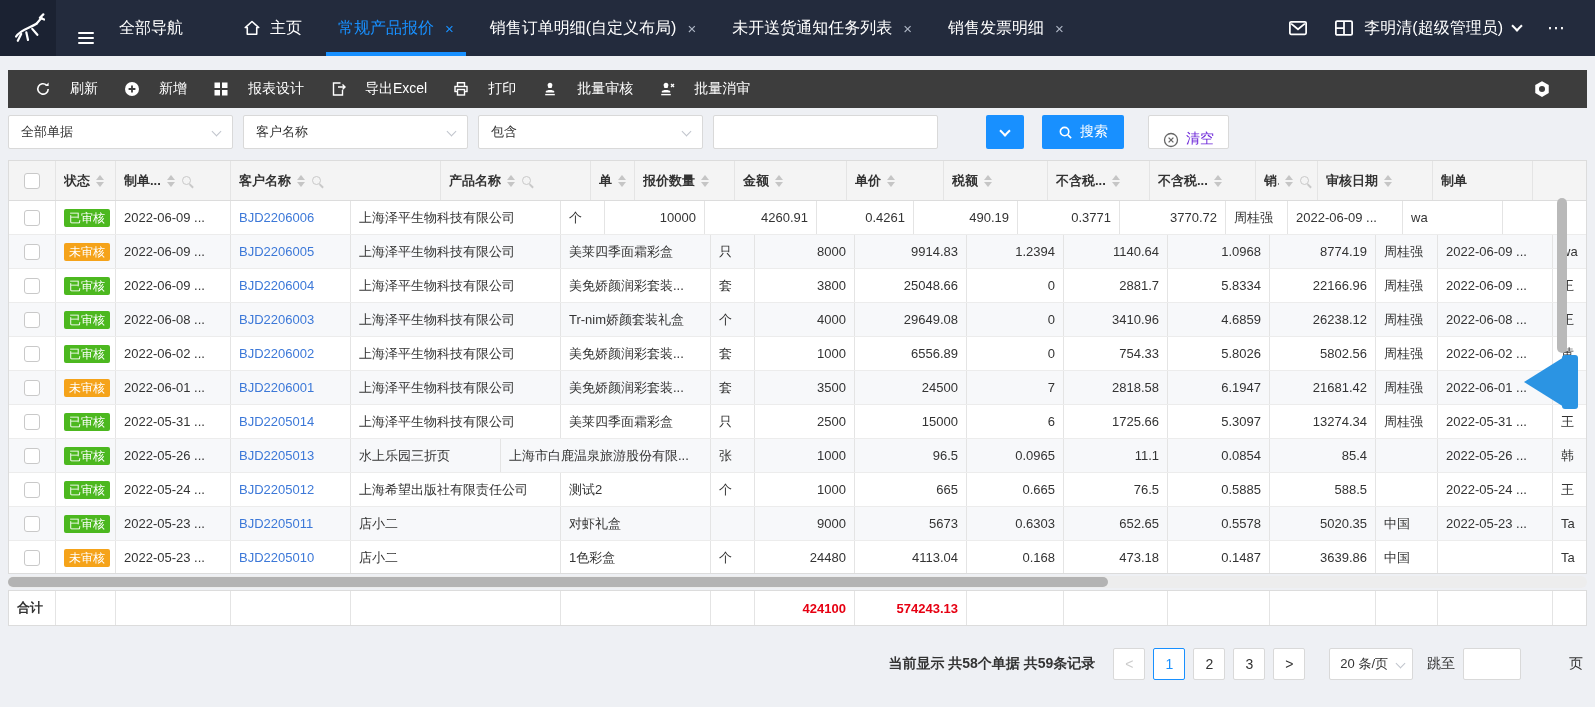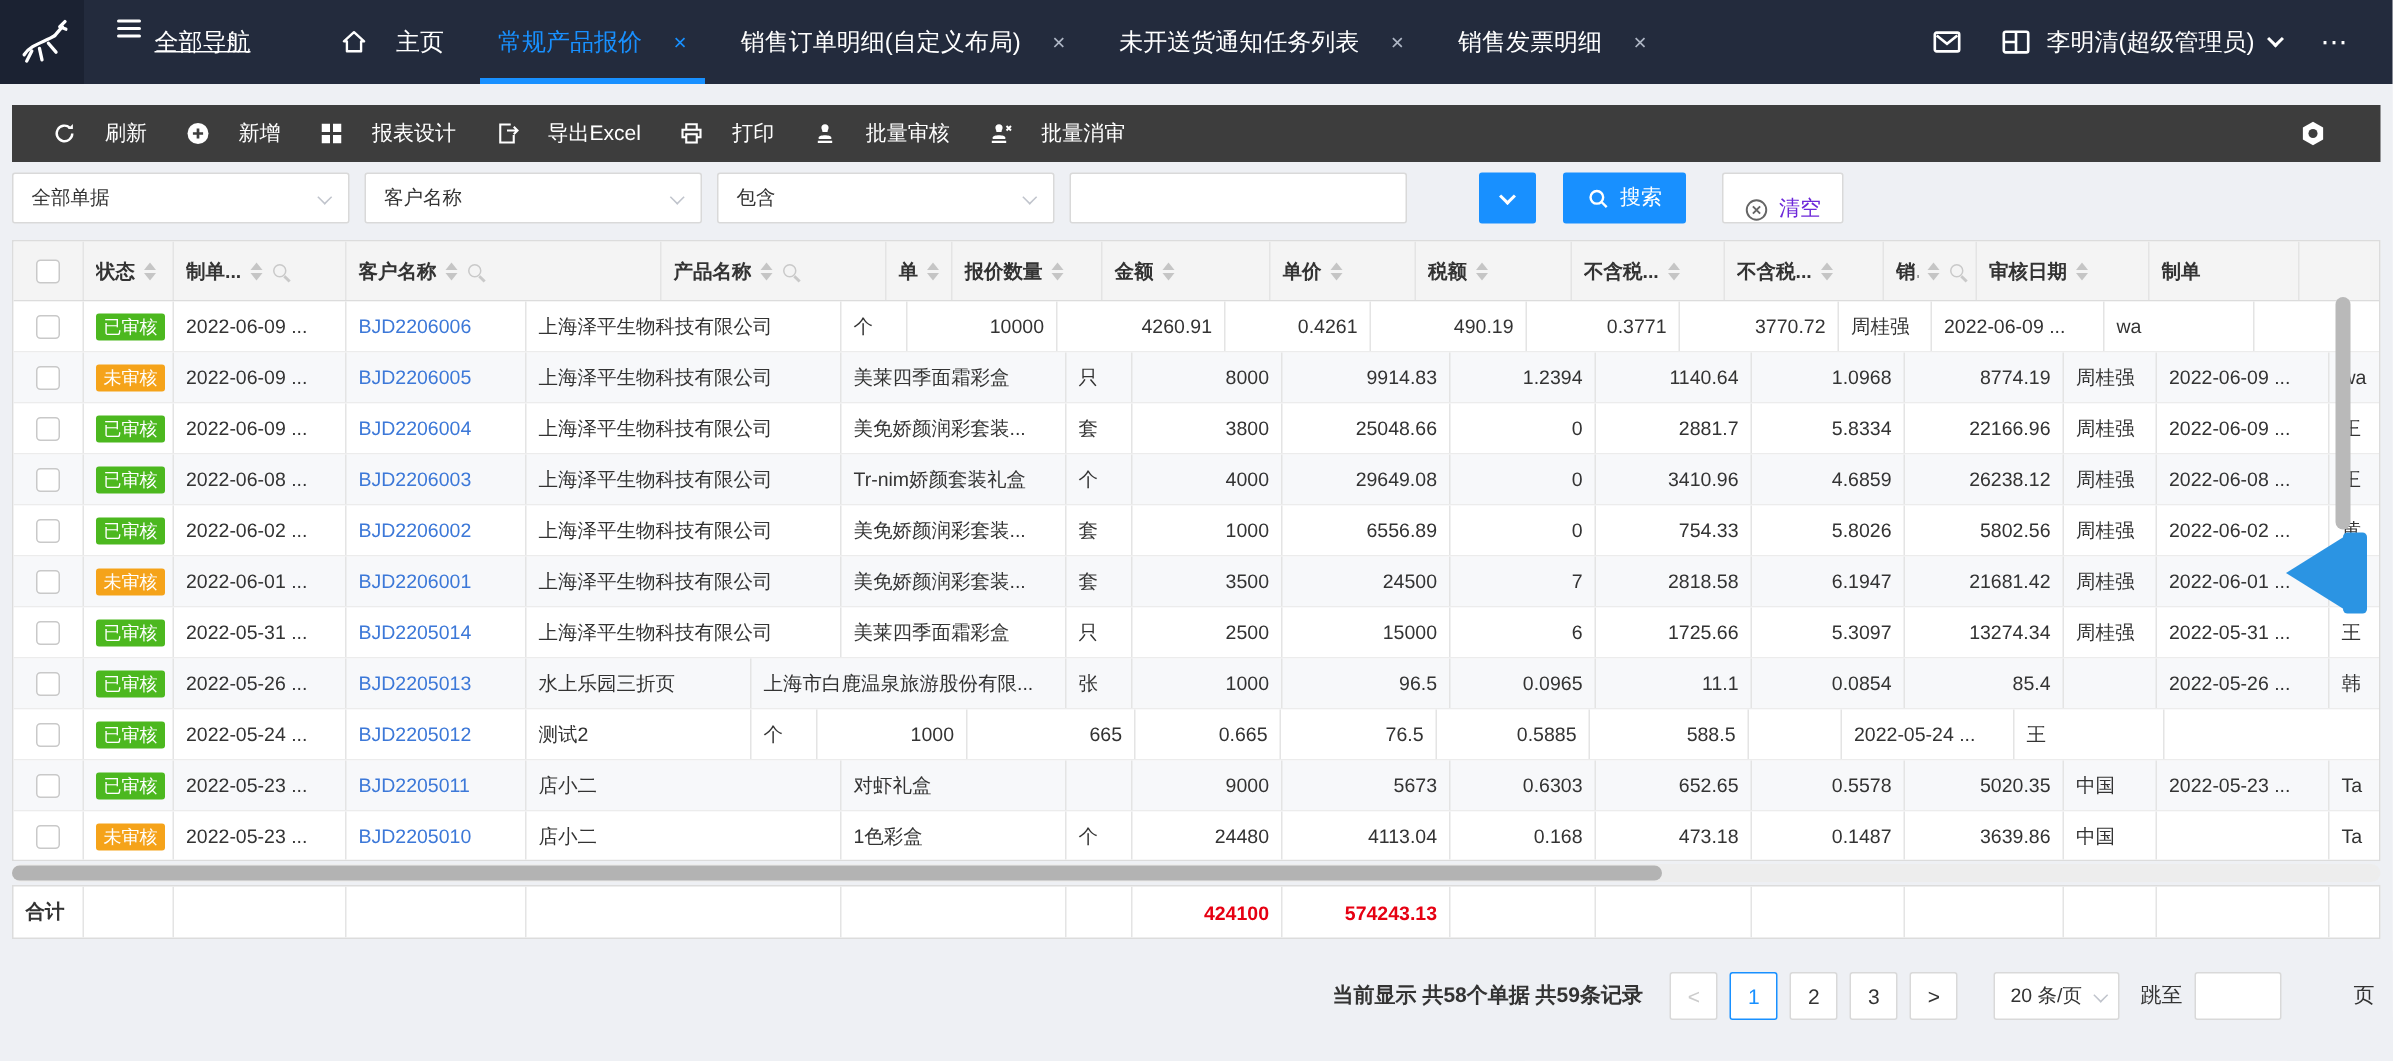--- a/index.html
+++ b/index.html
@@ -4,25 +4,25 @@
 <style>
   * { box-sizing: border-box; margin: 0; padding: 0; }
   html,body { width:1595px; height:707px; overflow:hidden;
     font-family:"Liberation Sans","DejaVu Sans",sans-serif;
     background:var(--page-bg,#eef0f4); color:#333; }
 
   
   .topbar { position:absolute; top:0; left:0; width:1595px; height:56px;
     background:var(--topbar-bg,#232b3d); display:flex; align-items:center; color:#fff; }
   .logo { width:56px; height:56px; background:#1b2232; display:flex; align-items:center; justify-content:center; flex:0 0 56px;}
-  .navmenu { display:flex; align-items:flex-start; gap:9px; padding:0 26px 0 22px; font-size:16px; cursor:pointer;text-decoration:underline;}
+  .navmenu { display:flex; align-items:flex-end; gap:25px; padding:0 26px 0 22px; font-size:16px; cursor:pointer;}
   .burger { position:relative; width:16px; height:2px; background:#fff; border-radius:1px;
     box-shadow:0 -5px 0 #fff, 0 5px 0 #fff; }
   .tabs { display:flex; align-items:center; height:56px; margin-left:16px;}
-  .tab { display:flex; align-items:center; gap:19px; height:56px; padding:16px 18px; font-size:16px; cursor:pointer; position:relative; white-space:nowrap;}
+  .tab { display:flex; align-items:center; gap:9px; height:56px; padding:16px 18px; font-size:16px; cursor:pointer; position:relative; white-space:nowrap;}
   .tab .close { font-size:15px; color:#aeb6c5; margin-left:2px; }
   .tab.active { color:var(--accent-blue,#1890ff); }
   .tab.active .close { color:var(--accent-blue,#1890ff); }
   .tab.active::after { content:""; position:absolute; left:6px; right:6px; bottom:0; height:4px; background:var(--accent-blue,#1890ff); }
   .topbar-right { margin-left:auto; display:flex; align-items:center; gap:26px; padding-right:28px; }
   .userbox { display:flex; align-items:center; gap:10px; font-size:16px; cursor:pointer;}
   .chev { width:8px; height:8px; border-right:2px solid #fff; border-bottom:2px solid #fff; transform:rotate(45deg); margin-top:-4px;}
   .more-dots { font-size:18px; letter-spacing:2px; cursor:pointer; }
 
   
@@ -588,20 +588,21 @@
           <div class="tcell col-check center">
             <div class="cbox"></div>
           </div>
           <div class="tcell col-status">
             <span class="badge approved">已审核</span>
           </div>
           <div class="tcell col-make_date">2022-05-24 ...</div>
           <div class="tcell col-quote_no">
             <span class="qlink">BJD2205012</span>
           </div>
+          <div class="tcell col-customer">上海希望出版社有限责任公司</div>
           <div class="tcell col-product">测试2</div>
           <div class="tcell col-unit">个</div>
           <div class="tcell col-qty num">1000</div>
           <div class="tcell col-amount num">665</div>
           <div class="tcell col-price num">0.665</div>
           <div class="tcell col-tax num">76.5</div>
           <div class="tcell col-nt_price num">0.5885</div>
           <div class="tcell col-nt_amount num">588.5</div>
           <div class="tcell col-sales"></div>
           <div class="tcell col-audit_date">2022-05-24 ...</div>

